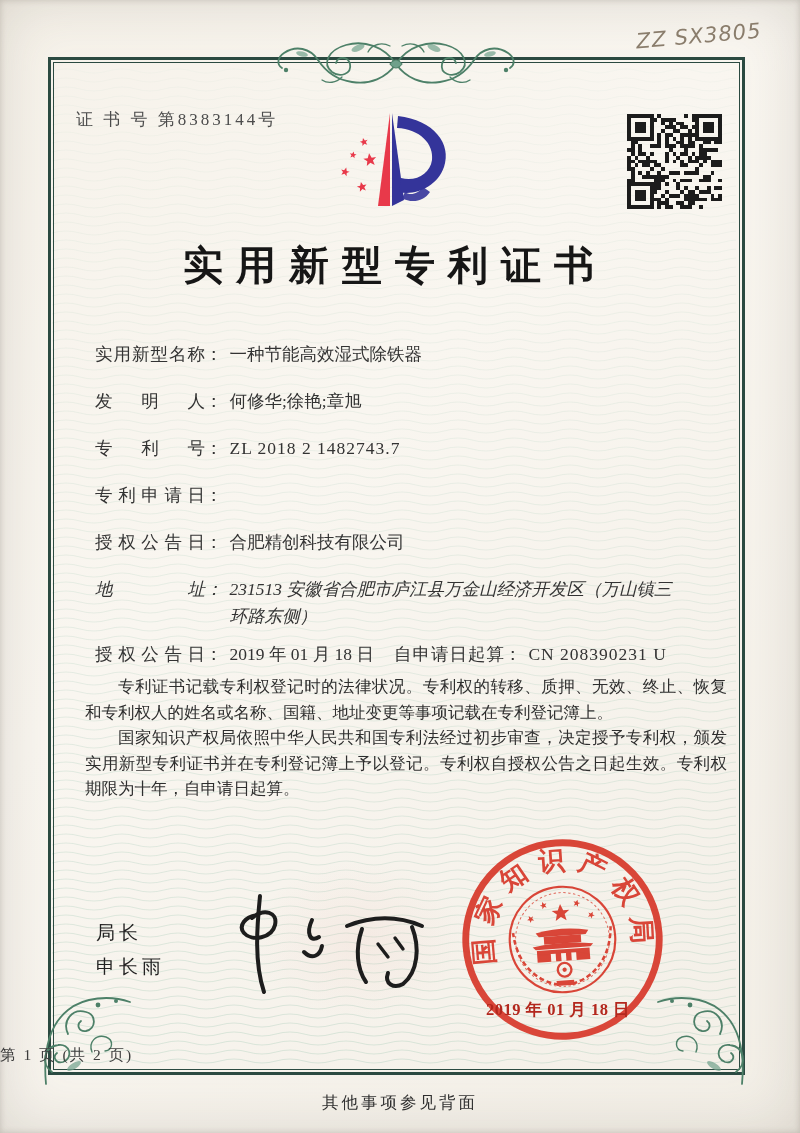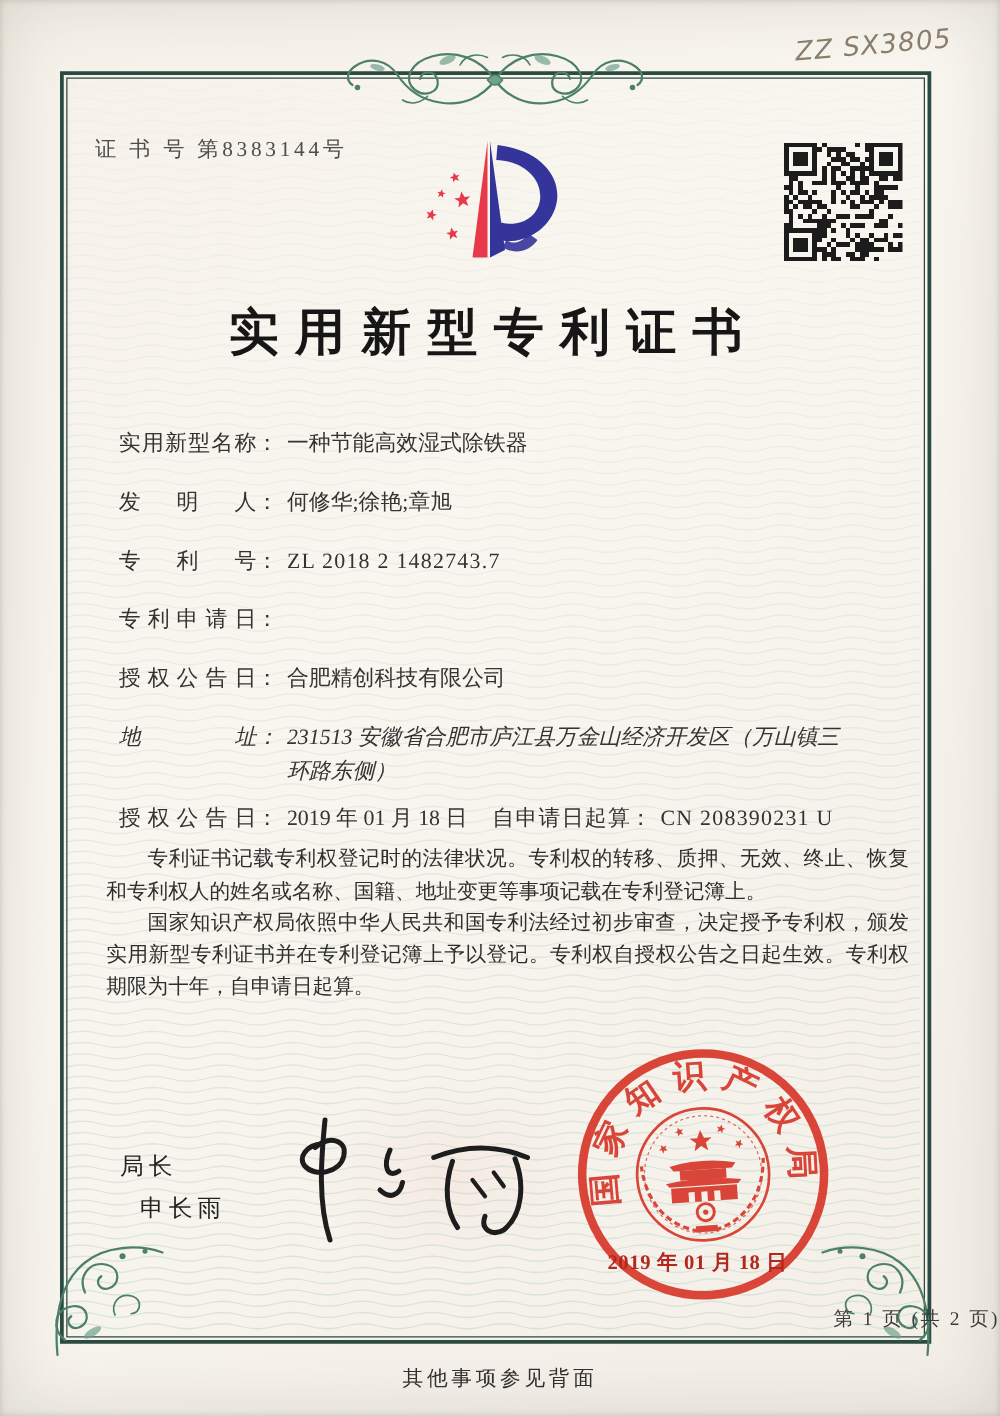--- a/index.html
+++ b/index.html
@@ -26,26 +26,26 @@
   .flabel{flex:none;width:110px;text-align:justify;text-align-last:justify;}
   .colon{flex:none;}
   .fvalue{margin-left:7px;max-width:445px;}
   .num{letter-spacing:1px;font-family:Liberation Serif, serif;}
   .addr-row{margin-bottom:11px;font-style:italic;}
   .grant2{margin-left:20px;display:flex;}
   .paras{position:absolute;left:85px;top:674px;width:642px;font-size:16.5px;
     line-height:25.5px;text-align:justify;color:#2e2e2e;}
   .paras p{margin:0;text-indent:2em;}
   .sig-title{position:absolute;left:96px;top:920px;font-size:19px;color:#222;letter-spacing:4px;}
-  .sig-name{position:absolute;left:96px;top:954px;font-size:19px;color:#222;letter-spacing:4px;margin-left:16px;}
+  .sig-name{position:absolute;left:96px;top:954px;font-size:19px;color:#222;letter-spacing:4px;}
   .signature{position:absolute;left:212px;top:886px;width:240px;height:122px;}
   .seal{position:absolute;left:455px;top:832px;width:215px;height:215px;}
   .seal-date{position:absolute;left:468px;top:999px;width:180px;text-align:center;
     color:#b3271d;font-size:16.5px;font-weight:700;letter-spacing:.5px;}
-  .footer-page{position:absolute;left:0;right:0;top:1045px;text-align:right;
+  .footer-page{position:absolute;left:0;right:0;top:1045px;text-align:left;
     font-size:15.5px;color:#3c3c3c;letter-spacing:2px;}
   .back-note{position:absolute;left:0;right:0;top:1092px;text-align:center;
     font-size:16.5px;color:#2f2f2f;letter-spacing:3px;}
   .waves{position:absolute;left:52px;top:61px;width:684px;height:1005px;pointer-events:none;}
   .ornament-top{position:absolute;left:272px;top:30px;width:248px;height:66px;}
   .corner-bl{position:absolute;left:36px;top:992px;width:104px;height:96px;}
   .corner-br{position:absolute;left:648px;top:992px;width:104px;height:96px;transform:scaleX(-1);}
   .blush{position:absolute;left:250px;top:860px;width:220px;height:160px;border-radius:50%;
     background:radial-gradient(ellipse at center,rgba(225,120,110,.07),rgba(225,120,110,0) 70%);}
 </style>

